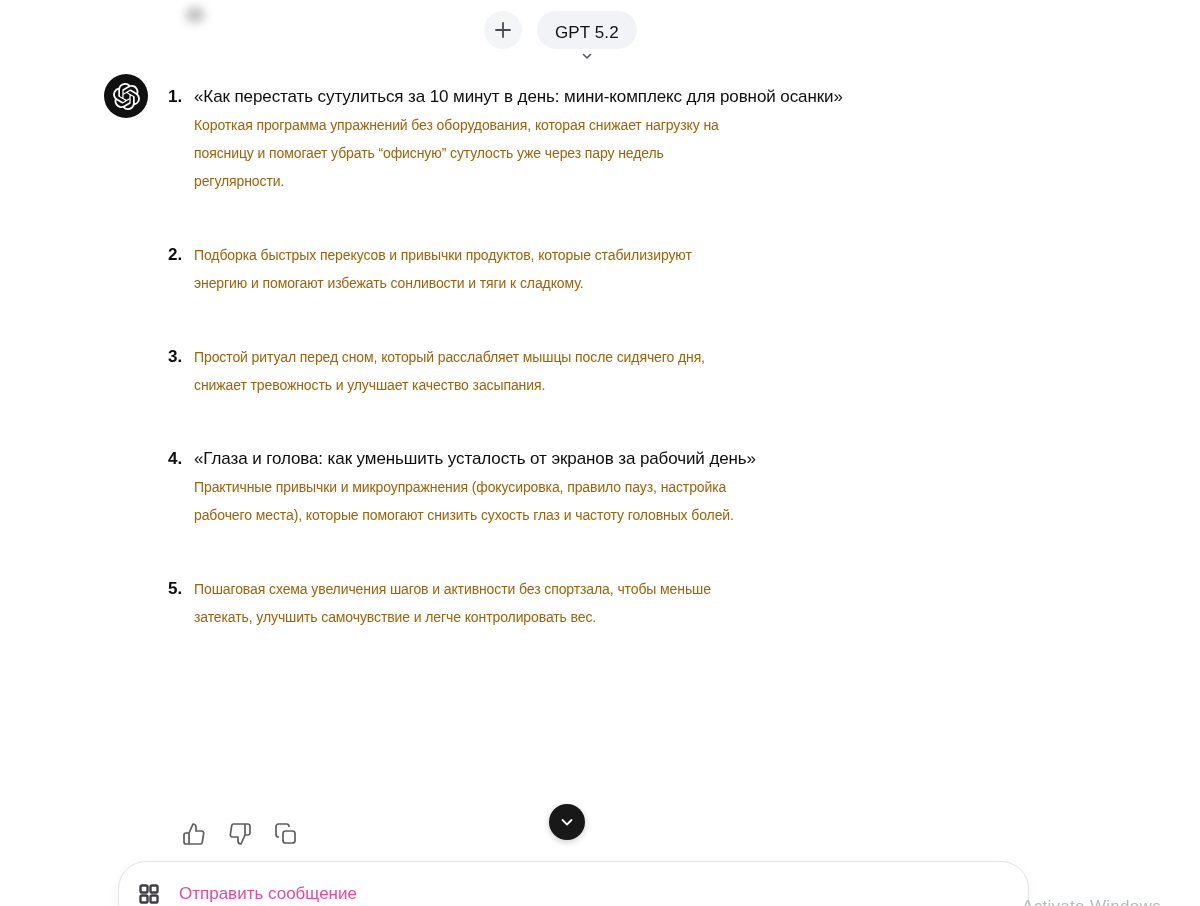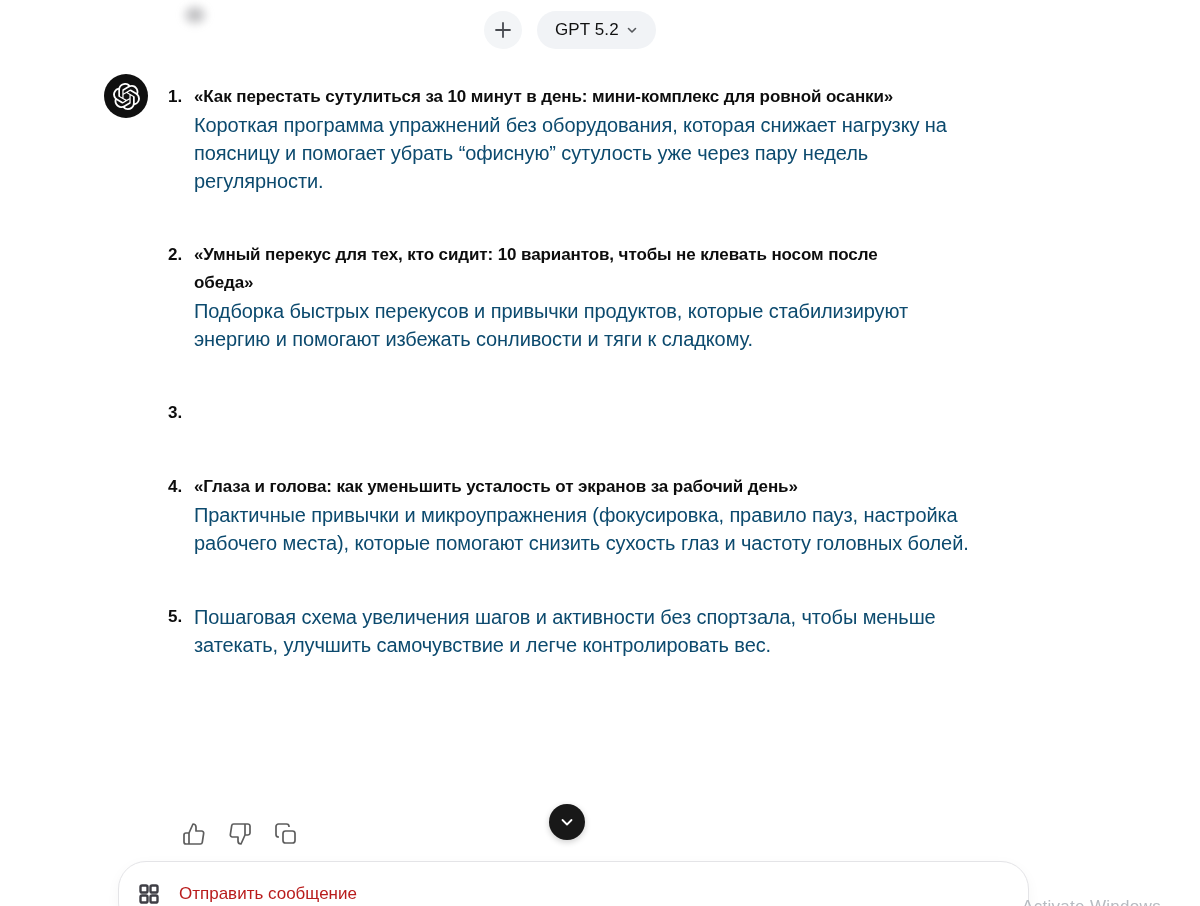--- a/index.html
+++ b/index.html
@@ -16,38 +16,38 @@
   }
 
   
   .header { position: absolute; left: 484px; top: 11px; display: flex; align-items: center; gap: 15px; }
   .new-chat-btn {
     width: 38px; height: 38px; border-radius: 50%; background: #f3f5f7;
     display: flex; align-items: center; justify-content: center; cursor: pointer; border: none;
   }
   .model-pill {
     height: 38px; padding: 12px 18px; border-radius: 19px; background: #f1f3f6;
-    display: flex; align-items: center; gap: 7px; cursor: pointer; border: none;
+    display: flex; align-items: center; gap: 7px; cursor: pointer; border: none; flex-direction: column;
   }
   .model-pill .label { font-size: 17px; font-weight: 500; color: #111; letter-spacing: .1px; }
 
   
   .avatar {
     position: absolute; left: 104px; top: 74px; width: 44px; height: 44px;
     background: #101010; border-radius: 50%;
     display: flex; align-items: center; justify-content: center;
   }
 
   .msg-list { position: absolute; left: 168px; top: 83px; width: 880px; }
   .item { display: flex; margin-bottom: 46px; }
   .item:last-child { margin-bottom: 0; }
   .item .num { width: 26px; flex: 0 0 26px; font-weight: 700; font-size: 17px; line-height: 28px; }
   .item .content { flex: 1; }
-  .item .title { font-weight: 700; font-size: 17px; line-height: 28px; white-space: pre-line; letter-spacing: -.1px; }
-  .item .desc { font-weight: 400; font-size: 20px; line-height: 28px; white-space: pre-line; letter-spacing: -.1px; color: #0c4a6e; }
+  .item .title { font-weight: 400; font-size: 17px; line-height: 28px; white-space: pre-line; letter-spacing: -.1px; }
+  .item .desc { font-weight: 400; font-size: 14px; line-height: 28px; white-space: pre-line; letter-spacing: -.1px; color: #a16207; }
 
   
   .actions { position: absolute; left: 180px; top: 820px; display: flex; gap: 18px; }
   .action-btn { width: 28px; height: 28px; border: none; background: transparent; cursor: pointer;
     display: flex; align-items: center; justify-content: center; color: #5d5d5d; }
 
   
   .scroll-btn {
     position: absolute; left: 549px; top: 804px; width: 36px; height: 36px; border-radius: 50%;
     background: #181818; border: none; cursor: pointer;
@@ -57,21 +57,21 @@
 
   
   .composer {
     position: absolute; left: 118px; top: 861px; width: 911px; height: 70px;
     background: #fff; border: 1px solid #e4e4e7; border-radius: 28px;
     box-shadow: 0 4px 14px rgba(0,0,0,.04);
     display: flex; align-items: flex-start; padding: 20px 18px 0 18px; gap: 18px;
   }
   .apps-btn { width: 24px; height: 24px; border: none; background: transparent; cursor: pointer;
     color: #3f3f46; display: flex; align-items: center; justify-content: center; flex: 0 0 24px; }
-  .composer-input { flex: 1; font-size: 17px; line-height: 24px; color: #b91c1c; cursor: text; }
+  .composer-input { flex: 1; font-size: 17px; line-height: 24px; color: #ec4899; cursor: text; }
 
   
   .watermark {
     position: absolute; left: 1022px; top: 897px; font-size: 17px; color: #b6bbc1; letter-spacing: .3px;
     white-space: nowrap;
   }
 
   svg { display: block; }
 </style>
 </head>
@@ -115,30 +115,30 @@
         <div class="title">«Как перестать сутулиться за 10 минут в день: мини-комплекс для ровной осанки»</div>
         <div class="desc">Короткая программа упражнений без оборудования, которая снижает нагрузку на
 поясницу и помогает убрать “офисную” сутулость уже через пару недель
 регулярности.</div>
       </div>
     </div>
 
     <div class="item">
       <span class="num">2.</span>
       <div class="content">
-        <div class="title">«Умный перекус для тех, кто сидит: 10 вариантов, чтобы не клевать носом после
-обеда»</div>
         <div class="desc">Подборка быстрых перекусов и привычки продуктов, которые стабилизируют
 энергию и помогают избежать сонливости и тяги к сладкому.</div>
       </div>
     </div>
 
     <div class="item">
       <span class="num">3.</span>
       <div class="content">
+        <div class="desc">Простой ритуал перед сном, который расслабляет мышцы после сидячего дня,
+снижает тревожность и улучшает качество засыпания.</div>
       </div>
     </div>
 
     <div class="item">
       <span class="num">4.</span>
       <div class="content">
         <div class="title">«Глаза и голова: как уменьшить усталость от экранов за рабочий день»</div>
         <div class="desc">Практичные привычки и микроупражнения (фокусировка, правило пауз, настройка
 рабочего места), которые помогают снизить сухость глаз и частоту головных болей.</div>
       </div>

